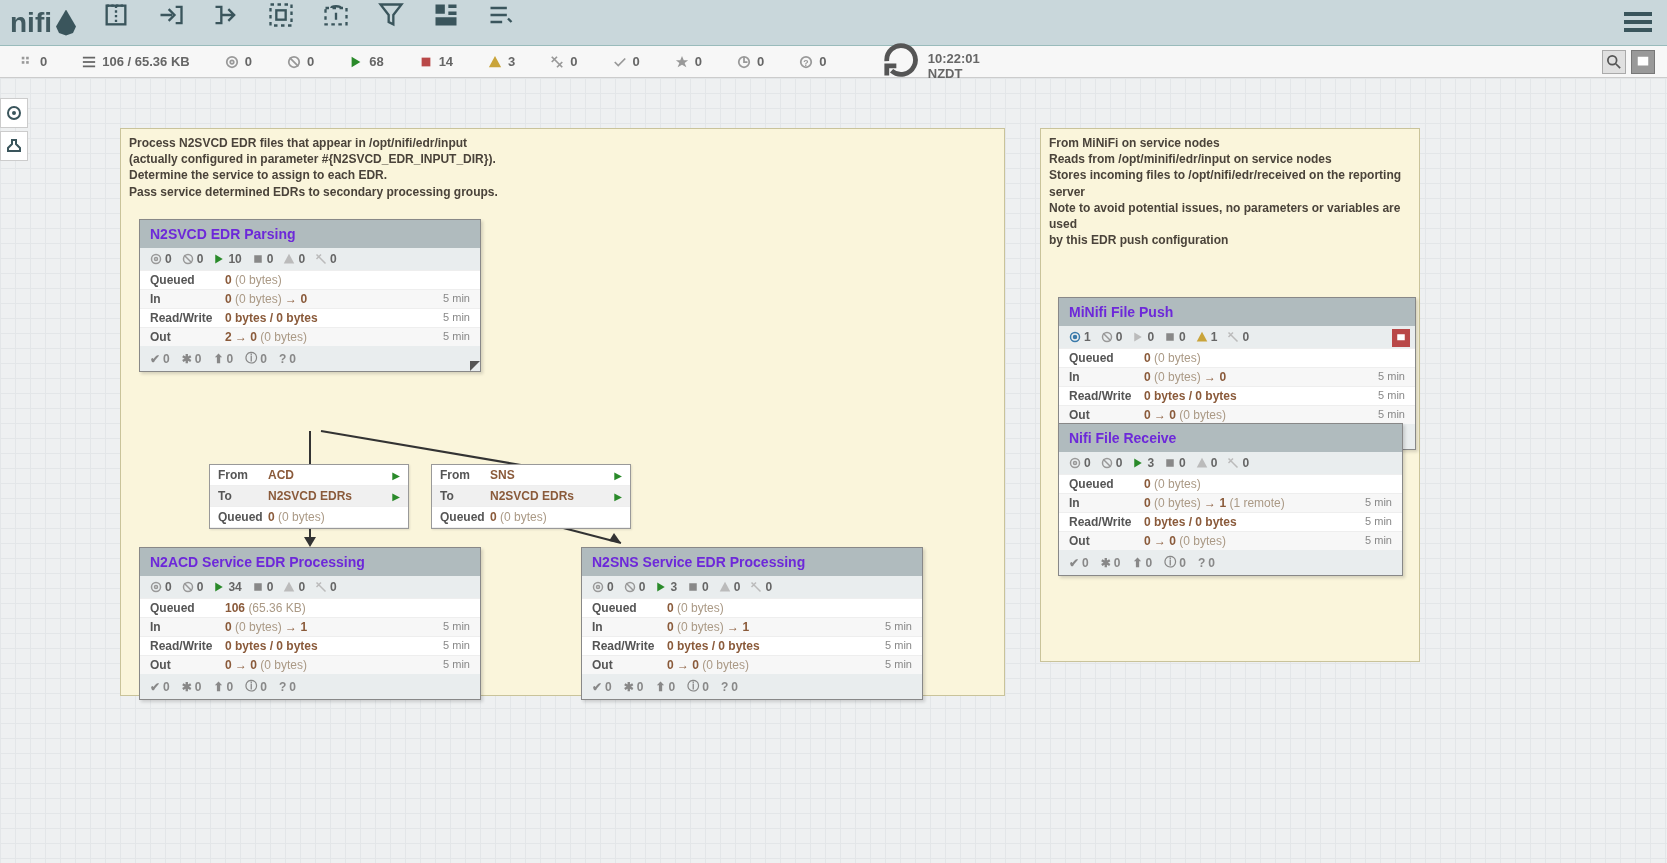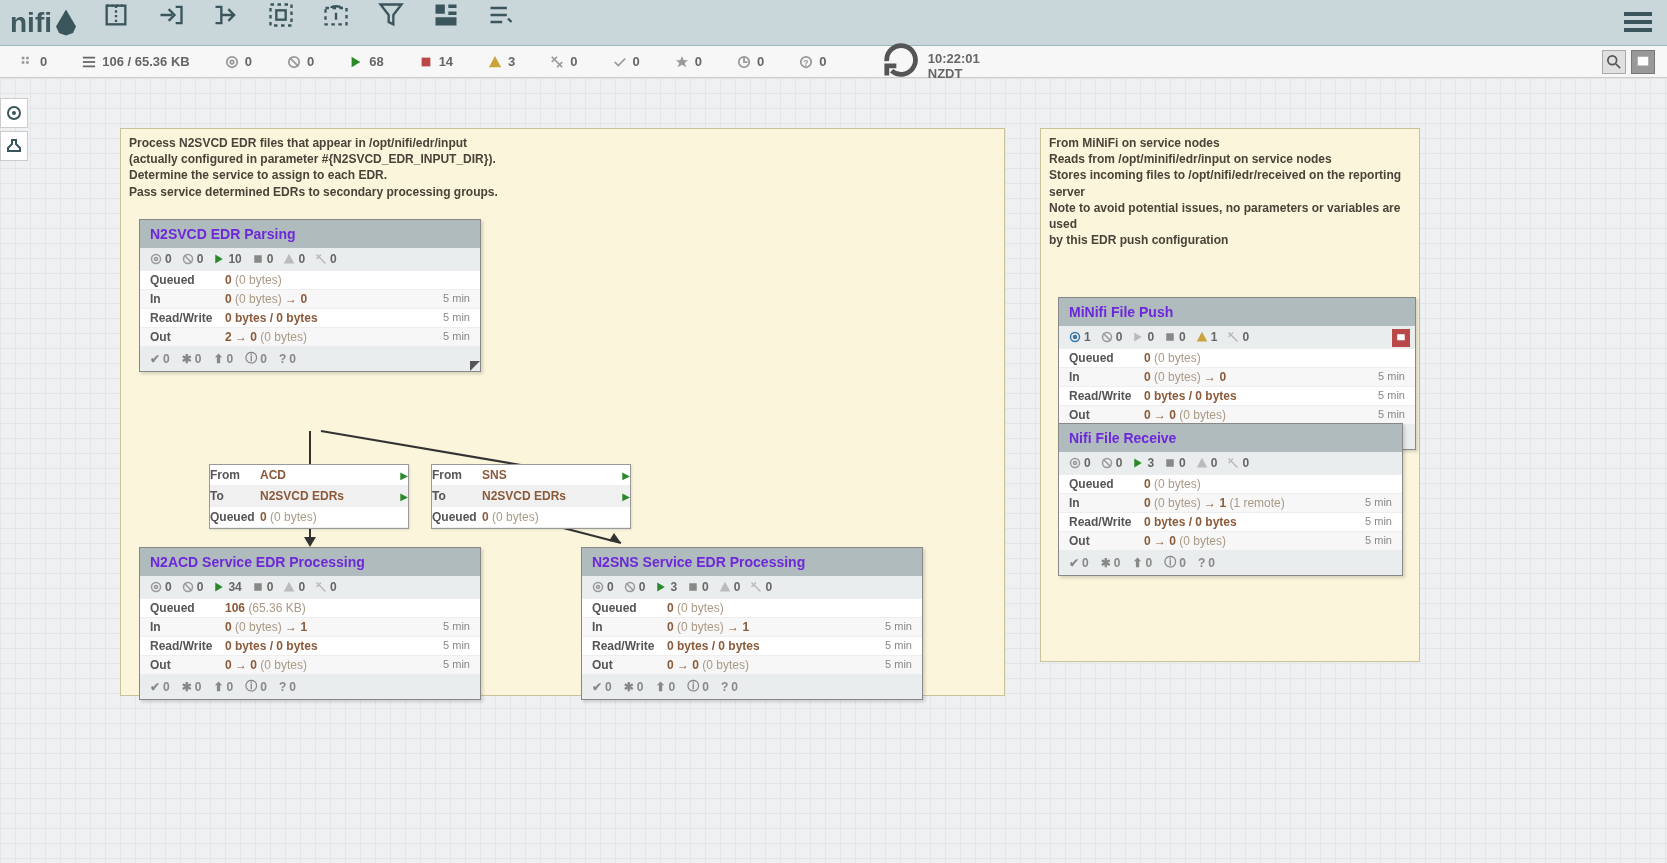--- a/index.html
+++ b/index.html
@@ -32,21 +32,21 @@
 .pg-body { font-size:12px; color:#555; }
 .pg-body-row { display:flex; justify-content:space-between; padding:2px 10px; border-top:1px solid #eee; }
 .pg-body-row:nth-child(even){ background:#f7f7f7; }
 .pg-body-row .lbl { font-weight:bold; width:75px; }
 .pg-body-row .val { font-weight:bold; color:#8a5a3a; flex:1; }
 .pg-body-row .val .paren { color:#aa9985; font-weight:normal; }
 .pg-body-row .time { color:#888; font-size:11px; }
 .pg-footer { background:#e9edee; padding:4px 10px; display:flex; gap:12px; font-size:12px; font-weight:bold; color:#888; }
 .pg-footer .stat { display:flex; align-items:center; gap:3px; }
 .conn-box { position:absolute; width:200px; background:#fff; border:1px solid #999; font-size:12px; box-shadow:1px 1px 2px rgba(0,0,0,.1);}
-.conn-row { display:flex; padding:3px 0; align-items:center; border-bottom:1px solid #eee; }
+.conn-row { display:flex; padding:3px 8px; align-items:center; border-bottom:1px solid #eee; }
 .conn-row.grey { background:#f0f0f0; }
 .conn-row .k { color:#555; font-weight:bold; width:50px; }
 .conn-row .v { color:#8a5a3a; font-weight:bold; flex:1; }
 .conn-row .v .paren { color:#aa9985; font-weight:normal; }
 .conn-row .tri { color:#2a8a2a; font-size:10px; }
 .arrow-line { position:absolute; background:#333; }
 .arrow-head { position:absolute; width:0; height:0; border-left:6px solid transparent; border-right:6px solid transparent; border-top:10px solid #333; }
 svg.dline { position:absolute; overflow:visible; }
 .resize-handle { position:absolute; right:0; bottom:0; width:0; height:0; border-left:10px solid transparent; border-top:10px solid #555; transform:rotate(-90deg); }
 .red-box { width:18px; height:18px; background:#b94848; position:absolute; right:5px; top:3px; display:flex; align-items:center; justify-content:center; }

